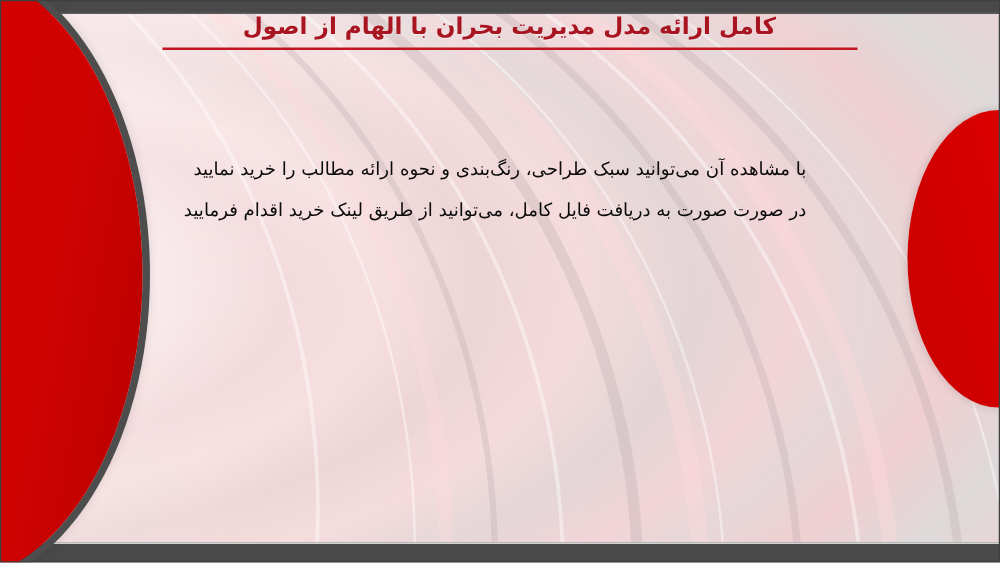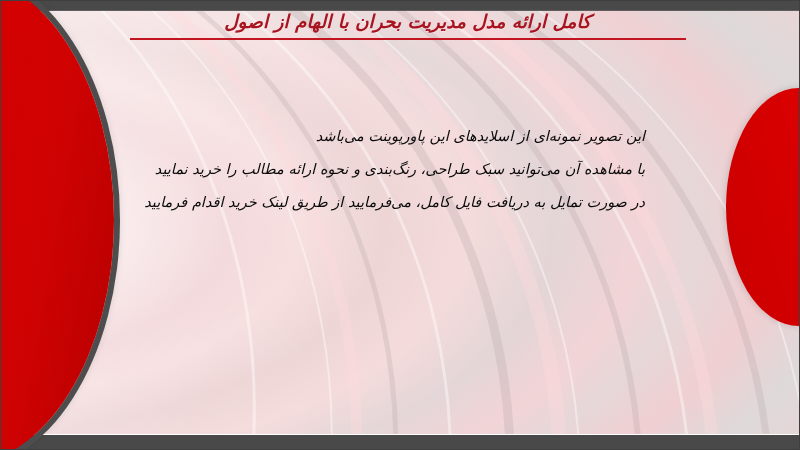--- a/index.html
+++ b/index.html
@@ -8,21 +8,20 @@
     background: #ffffff;
   }
 
   #slide {
     position: relative;
     width: 800px;
     height: 450px;
     overflow: hidden;
     background: #4a4a4a;
     font-family: "DejaVu Sans", sans-serif;
-    font-style: italic;
   }
 
   
   .bar {
     position: absolute;
     left: 0;
     width: 800px;
     background: #494949;
     z-index: 2;
   }
@@ -200,19 +199,18 @@
 
   <div class="bar bar-top"></div>
   <div class="bar bar-bottom"></div>
 
   <div class="title-block">
     <div class="title-line">کامل ارائه مدل مدیریت بحران با الهام از اصول</div>
     <div class="title-rule"></div>
   </div>
 
   <div class="body-block">
-    <div class="body-line">این تصویر نمونه‌ای از اسلایدهای این پاورپوینت می‌باشد</div>
     <div class="body-line">با مشاهده آن می‌توانید سبک طراحی، رنگ‌بندی و نحوه ارائه مطالب را خرید نمایید</div>
-    <div class="body-line">در صورت تمایل به دریافت فایل کامل، می‌فرمایید از طریق لینک خرید اقدام فرمایید</div>
+    <div class="body-line">در صورت صورت به دریافت فایل کامل، می‌توانید از طریق لینک خرید اقدام فرمایید</div>
   </div>
 
   <div class="edge"></div>
 </div>
 
 </body></html>

